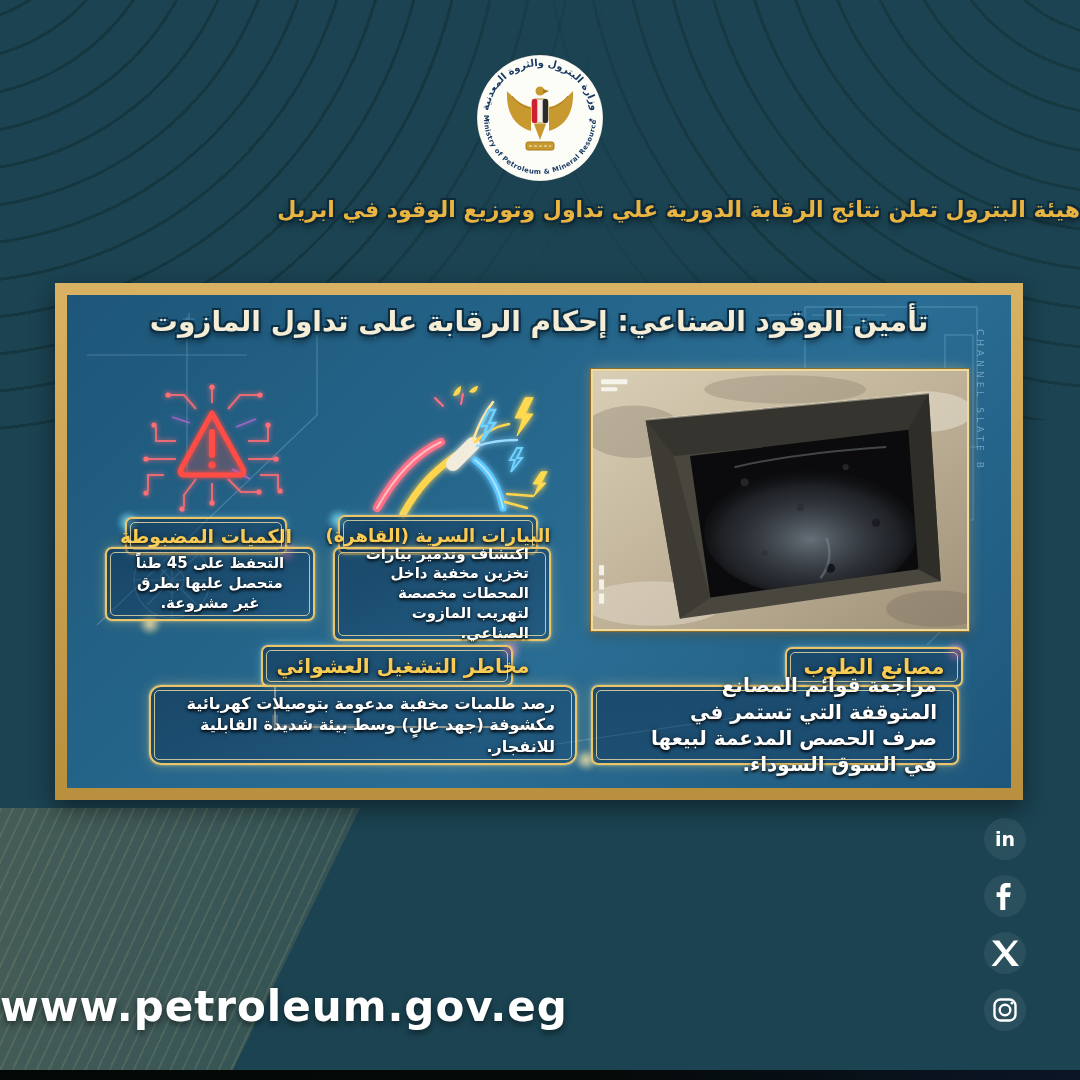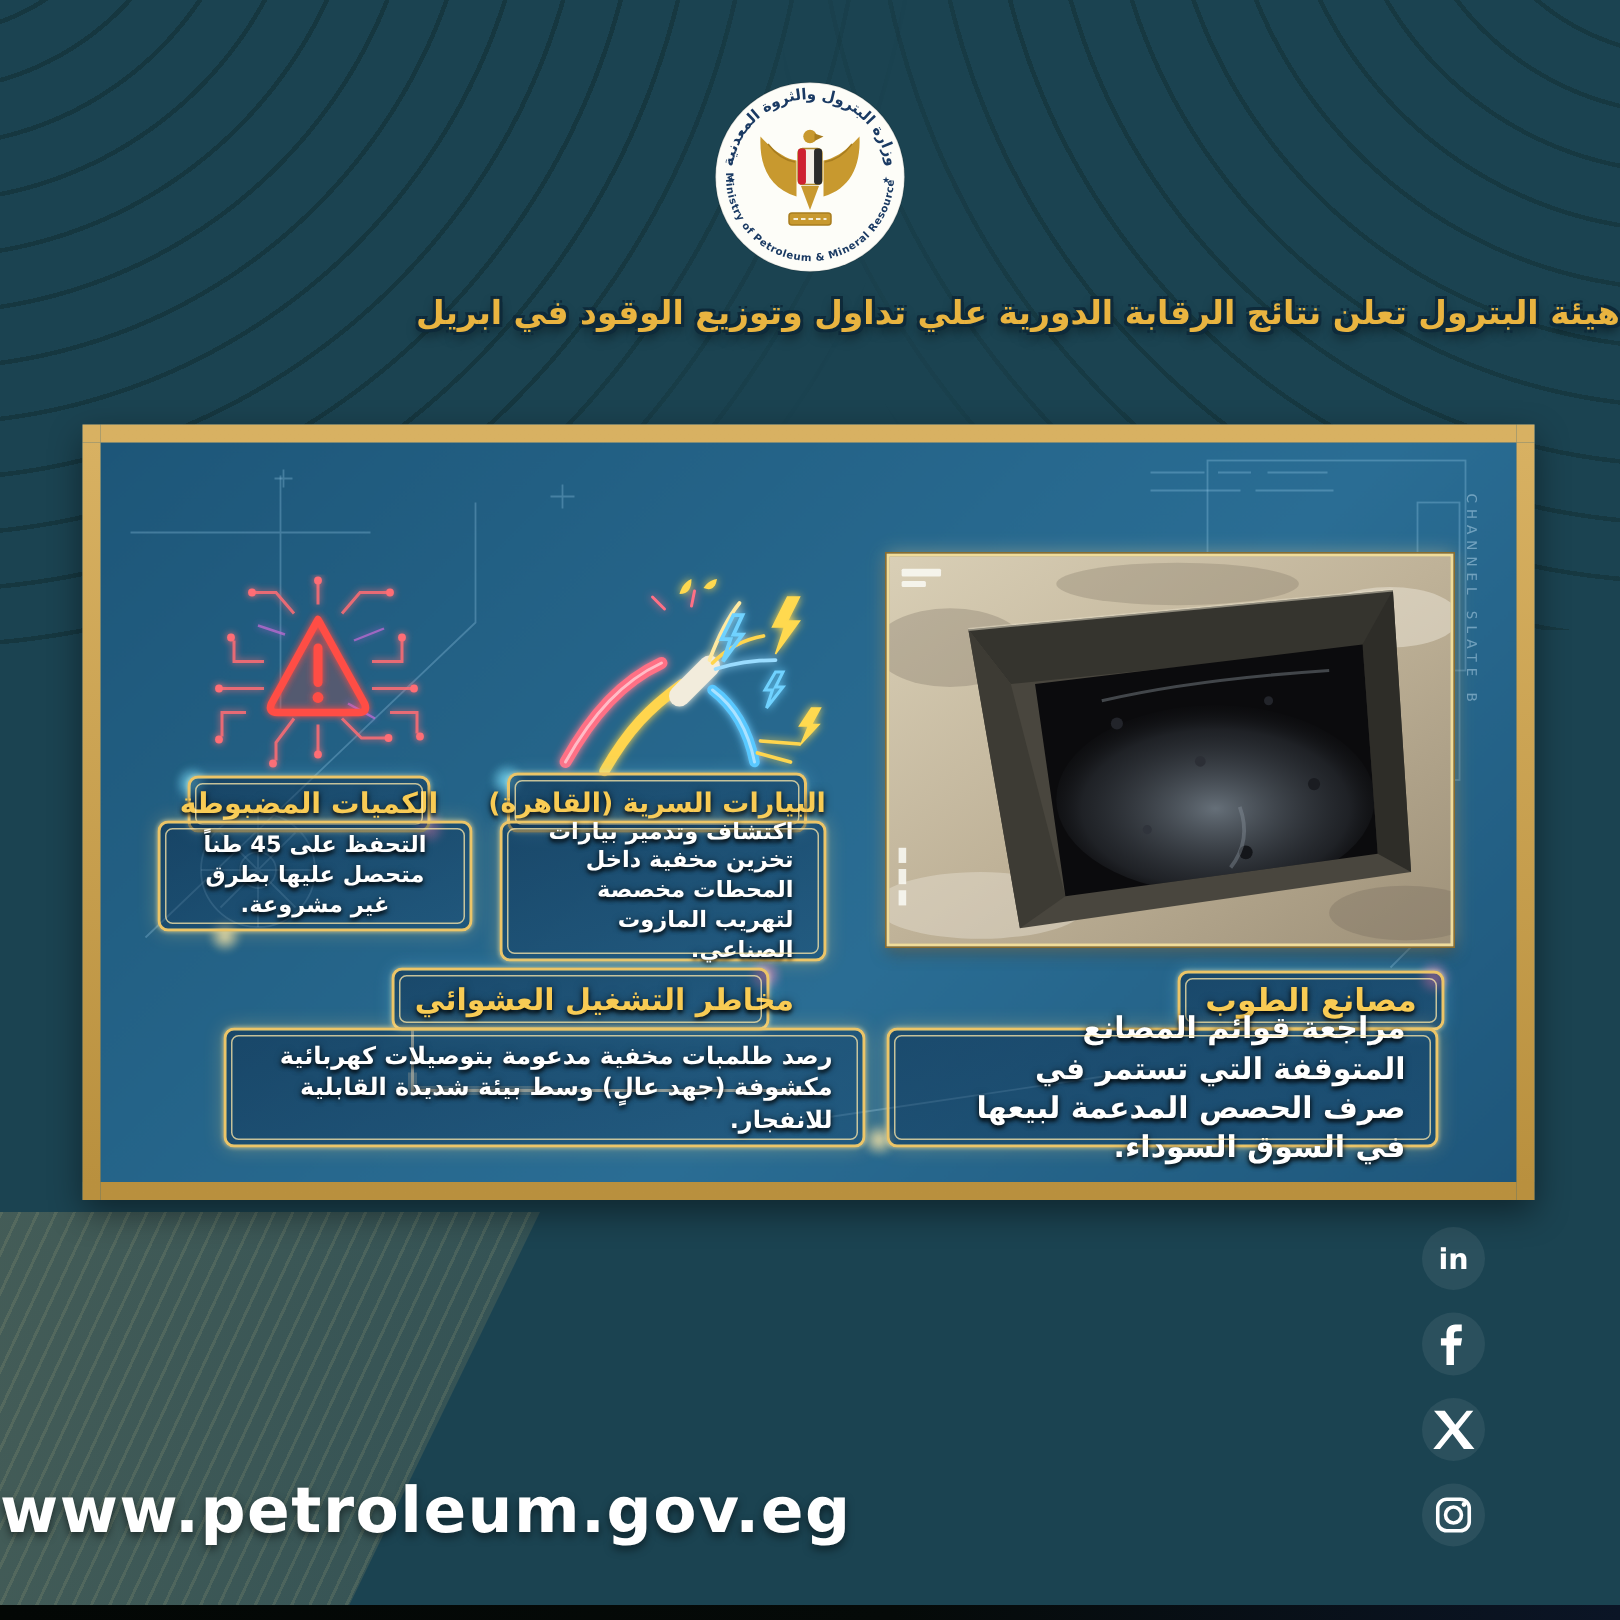--- a/index.html
+++ b/index.html
@@ -93,21 +93,21 @@
   .frame-body p{
     margin:0;direction:rtl;text-align:right;width:100%;
     font-weight:bold;color:#ffffff;line-height:1.32;
     text-shadow:0 2px 3px rgba(0,0,0,.85),0 0 5px rgba(0,0,0,.5);
   }
   .sparkle{position:absolute;width:26px;height:26px;border-radius:50%;filter:blur(2px);pointer-events:none;}
   .sp-cyan{background:radial-gradient(circle,rgba(130,230,255,.85),transparent 62%);}
   .sp-pink{background:radial-gradient(circle,rgba(255,130,185,.8),transparent 62%);}
   .sp-warm{background:radial-gradient(circle,rgba(255,235,170,.9),transparent 62%);}
   
-  .social{position:absolute;left:948px;top:818px;width:42px;}
+  .social{position:absolute;left:984px;top:818px;width:42px;}
   .soc{
     width:42px;height:42px;border-radius:50%;margin-bottom:15px;
     background:rgba(255,255,255,.07);
     display:flex;align-items:center;justify-content:center;
   }
   .url{
     position:absolute;left:0;top:982px;width:1072px;text-align:left;
     font-size:42px;font-weight:bold;color:#ffffff;letter-spacing:1px;
     text-shadow:0 3px 6px rgba(0,0,0,.5);
   }
@@ -172,20 +172,21 @@
     </g>
     <g stroke="rgba(255,243,207,.9)" stroke-width="2" fill="none">
       <path d="M208,392 L208,432 L470,432"></path>
     </g>
     <g stroke="rgba(255,243,207,.35)" stroke-width="6" fill="none">
       <path d="M208,420 L208,432 L300,432"></path>
     </g>
   </svg>
   <span class="decor-vtext">CHANNEL SLATE B</span>
 
+  <div class="card-title">تأمين الوقود الصناعي: إحكام الرقابة على تداول المازوت</div>
 
   <svg class="icon-abs" style="left:45px;top:88px;" width="200" height="140" viewBox="0 0 200 140">
     <defs>
       <filter id="glowR" x="-60%" y="-60%" width="220%" height="220%">
         <feGaussianBlur stdDeviation="2.4" result="b"></feGaussianBlur>
         <feMerge>
             <feMergeNode in="b"></feMergeNode>
             <feMergeNode in="SourceGraphic"></feMergeNode>
           </feMerge>
       </filter>
@@ -329,21 +330,21 @@
   <div class="frame title-frame" style="left:271px;top:220px;width:196px;height:36px;">
     <span class="frame-title" style="font-size:18px;">البيارات السرية (القاهرة)</span>
   </div>
   <div class="frame frame-body" style="left:266px;top:252px;width:218px;height:94px;">
     <p style="font-size:15px;">اكتشاف وتدمير بيارات تخزين مخفية داخل المحطات مخصصة لتهريب المازوت الصناعي.</p>
   </div>
 
   <div class="frame title-frame" style="left:194px;top:350px;width:248px;height:38px;">
     <span class="frame-title" style="font-size:20px;padding-left:32px;">مخاطر التشغيل العشوائي</span>
   </div>
-  <div class="frame frame-body" style="left:82px;top:390px;width:428px;height:80px;">
+  <div class="frame frame-body" style="left:82px;top:390px;width:428px;height:80px;border-radius:12px;">
     <p style="font-size:16px;">رصد طلمبات مخفية مدعومة بتوصيلات كهربائية مكشوفة (جهد عالٍ) وسط بيئة شديدة القابلية للانفجار.</p>
   </div>
 
   <div class="frame title-frame" style="left:718px;top:352px;width:174px;height:36px;">
     <span class="frame-title" style="font-size:21px;">مصانع الطوب</span>
   </div>
   <div class="frame frame-body" style="left:524px;top:390px;width:368px;height:80px;">
     <p style="font-size:20px;margin-left:16px;">مراجعة قوائم المصانع المتوقفة التي تستمر في صرف الحصص المدعمة لبيعها في السوق السوداء.</p>
   </div>
 </div>

